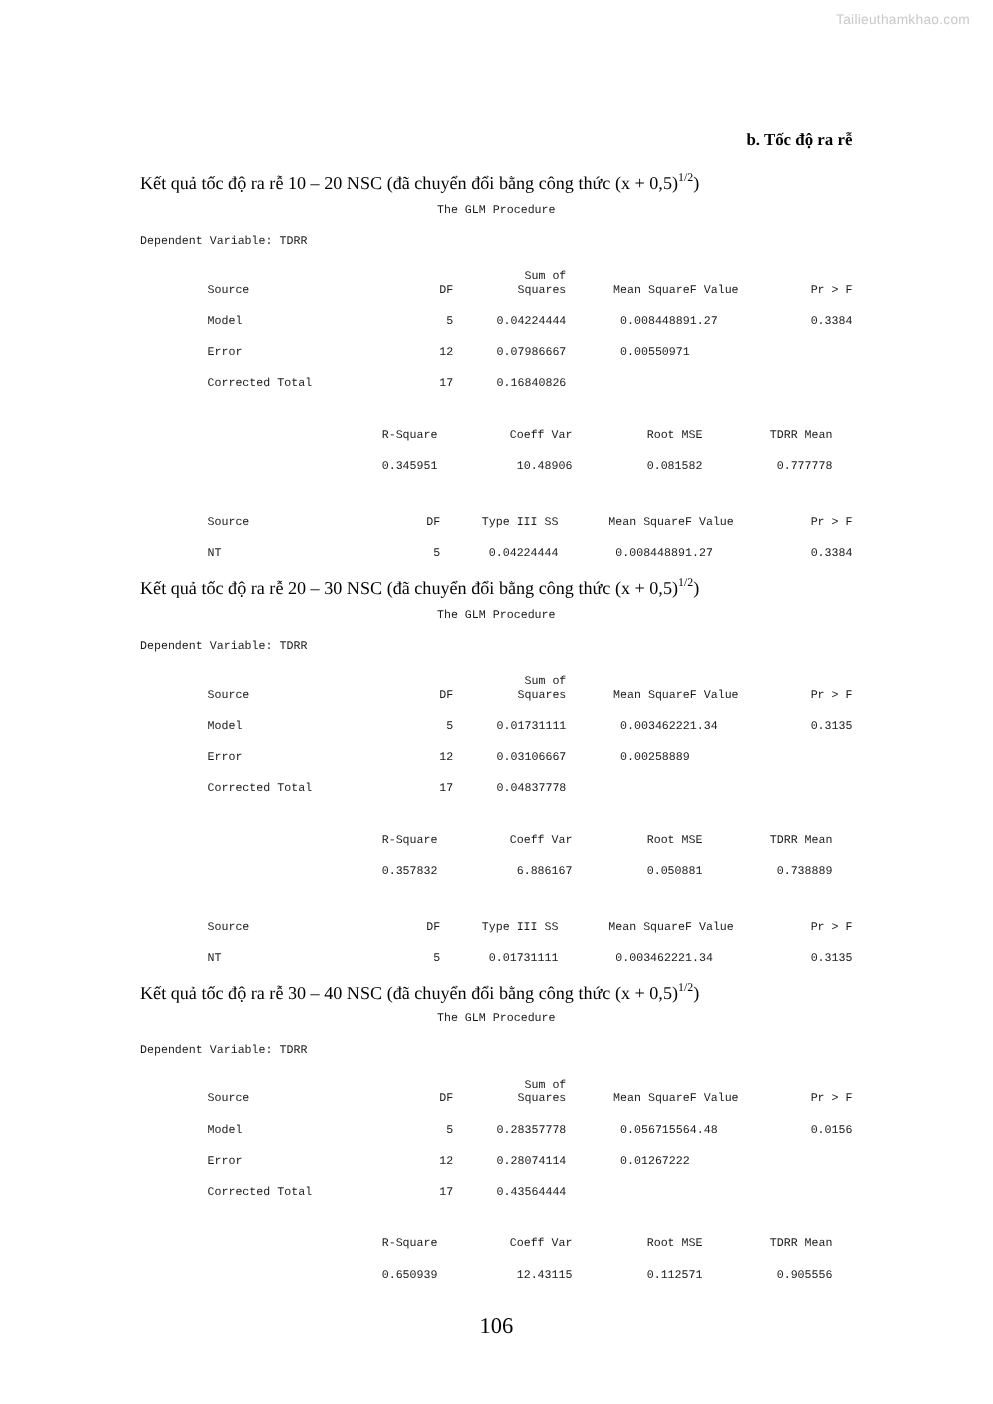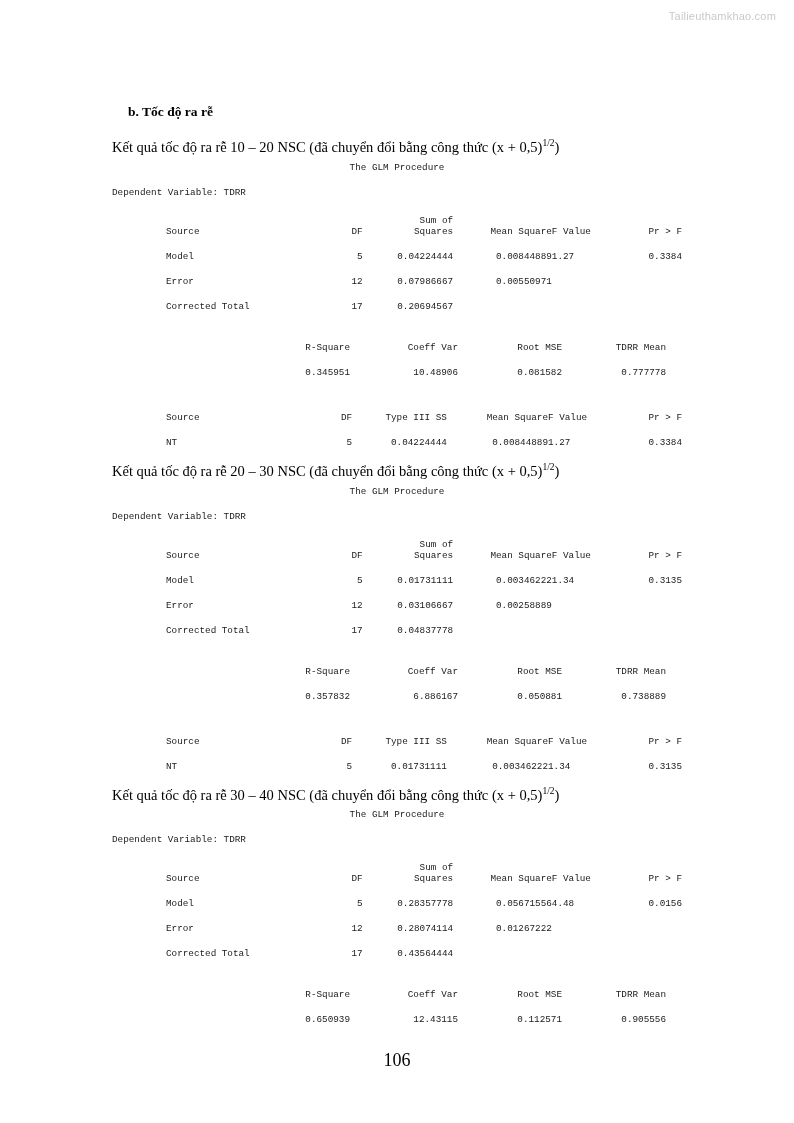--- a/index.html
+++ b/index.html
@@ -31,20 +31,21 @@
     width: 794px;
     height: 1123px;
     box-sizing: border-box;
     padding: 104px 112px 0 112px;
   }
   .section-label {
     font-family: "Liberation Serif", serif;
     font-weight: bold;
     font-size: 13.5px;
     margin: 0 0 18px 16px;
+    text-align: right;
   }
   .caption {
     font-family: "Liberation Serif", serif;
     font-size: 14.5px;
     margin: 0 0 6px 0;
     white-space: nowrap;
   }
   .caption sup {
     font-size: 9.5px;
     vertical-align: super;
@@ -142,21 +143,21 @@
         <td class="c-src">Error</td>
         <td class="c-df">12</td>
         <td class="c-ss">0.07986667</td>
         <td class="c-ms">0.00550971</td>
         <td class="c-f"></td>
         <td class="c-p"></td>
       </tr>
       <tr>
         <td class="c-src">Corrected Total</td>
         <td class="c-df">17</td>
-        <td class="c-ss">0.20694567</td>
+        <td class="c-ss">0.16840826</td>
         <td class="c-ms"></td>
         <td class="c-f"></td>
         <td class="c-p"></td>
       </tr>
     </tbody>
       </table>
 
     <table class="sas fit">
       <tbody>
           <tr>

